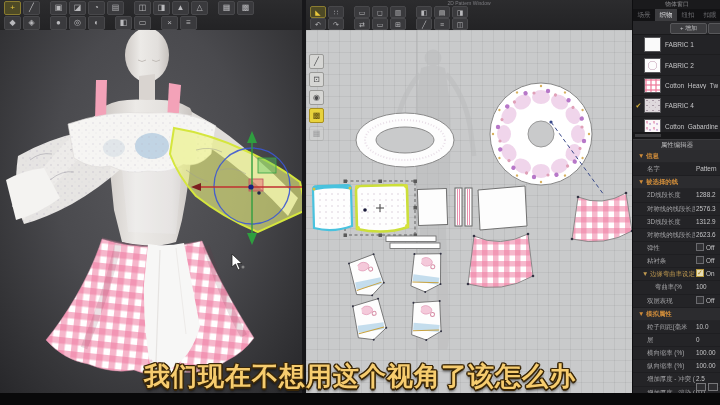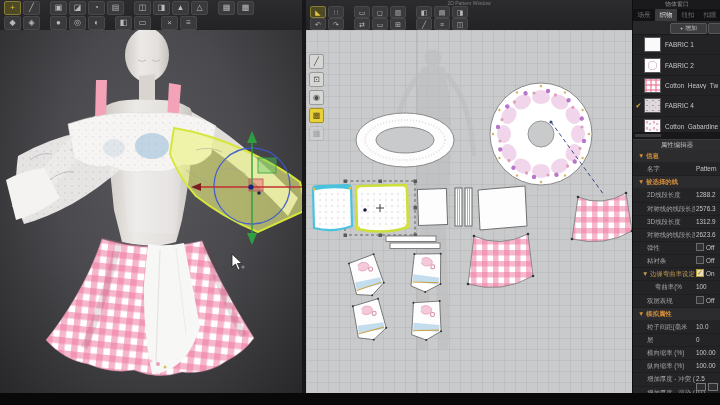--- a/index.html
+++ b/index.html
@@ -615,13 +615,14 @@
           </span>
         </div>
       </div>
     <div class="win-btns">
         <i></i>
         <i></i>
       </div>
   </div>
 
   <div id="bottomBar" class="abs"></div>
+  <div id="subtitle" class="abs">我们现在不想用这个视角了该怎么办</div>
 </div>
 
 </body></html>

